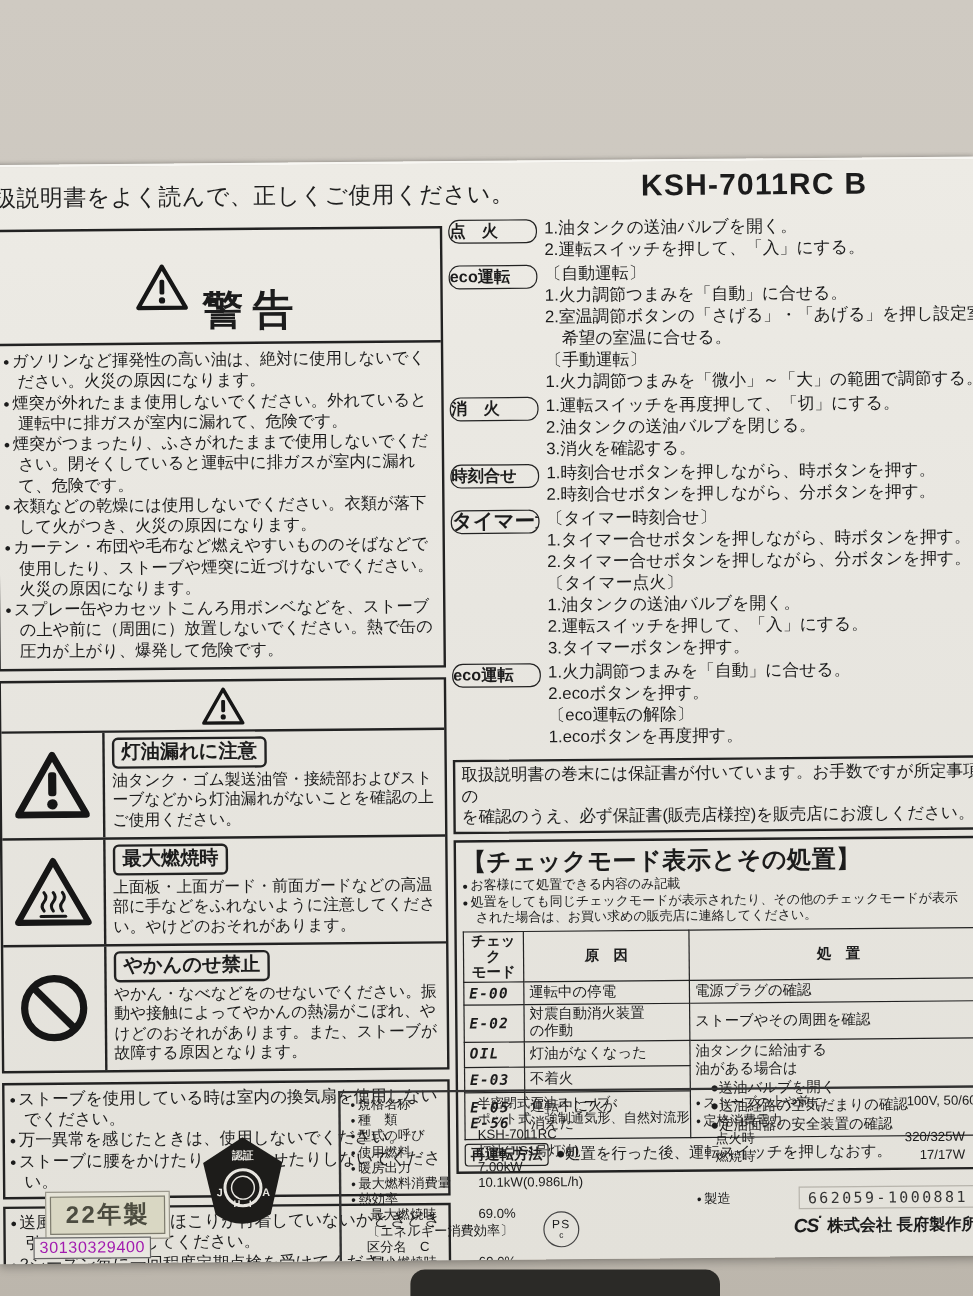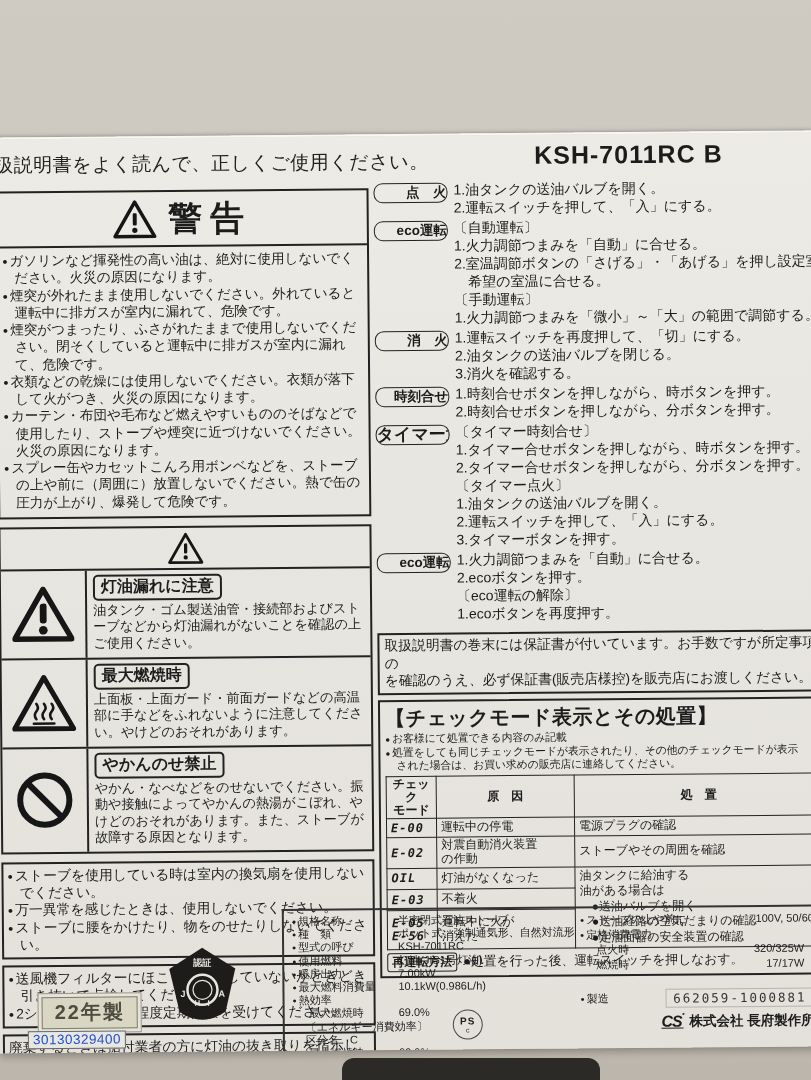--- a/index.html
+++ b/index.html
@@ -27,37 +27,37 @@
   .hdr-note{ position:absolute; left:2px; top:13px; font-size:19px; color:#1f1f1f; letter-spacing:.5px; }
   .hdr-model{ position:absolute; left:542px; top:6px; font-size:25px; font-weight:bold; letter-spacing:1px; }
 
   
   .col-left{ position:absolute; left:3px; top:52px; width:373px; }
   .col-right{ position:absolute; left:381px; top:46px; width:452px; }
 
   
   .wbox{ border:2.5px solid #222; margin-bottom:8px; }
   .wbox-hd{ display:flex; align-items:center; justify-content:center; gap:12px; padding:4px 0 3px; }
-  .wtitle{ font-size:34px; font-weight:bold; letter-spacing:8px; }
+  .wtitle{ font-size:34px; font-weight:bold; letter-spacing:8px;margin-top:40px; }
   .tri{ width:44px; height:40px; }
   .wbody{ border-top:2.5px solid #222; padding:4px 3px 6px 4px; font-size:13.6px; line-height:1.27; }
   .bullet{ padding-left:12px; text-indent:-12px; }
   .bullet::before{ content:"●"; font-size:9px; vertical-align:1px; padding-right:2px; }
 
   .crow{ display:flex; border-top:2.5px solid #222; }
   .crow-icon{ width:84px; flex:none; display:flex; align-items:center; justify-content:center; }
   .crow-body{ flex:1; border-left:2.5px solid #222; padding:4px 4px 5px 6px; }
   .cbadge{ display:inline-block; border:2px solid #222; border-radius:5px; padding:0 6px 1px; font-weight:bold; font-size:16px; margin-bottom:2px; }
   .ctext{ font-size:13.2px; line-height:1.26; }
 
   .nbox{ border:2.5px solid #222; margin-bottom:6px; padding:3px 3px 4px 4px; font-size:13.8px; line-height:1.25; }
 
   
   .op{ display:flex; margin-bottom:2px; }
-  .op-badge{ flex:none; width:74px; text-align:right; border:1.8px solid #222; border-radius:9px;
+  .op-badge{ flex:none; width:74px; text-align:left; border:1.8px solid #222; border-radius:9px;
              font-weight:bold; font-size:13.5px; height:20px; line-height:17px; margin-right:6px; margin-top:1px;
              background:transparent; white-space:nowrap; overflow:hidden; }
   .op:nth-of-type(5) .op-badge{ font-size:17px; letter-spacing:0; }
   .op-text{ font-size:14px; line-height:1.285; }
 
   .warranty{ border:2px solid #222; margin-top:9px; padding:2px 5px 3px; font-size:13.8px; line-height:1.3; }
 
   .cmbox{ border:2px solid #222; margin-top:5px; padding:3px 5px 4px; }
   .cm-title{ font-size:20px; font-weight:bold; letter-spacing:.5px; }
   .cm-note{ font-size:10.8px; line-height:1.25; padding-left:11px; text-indent:-11px; }
@@ -86,35 +86,35 @@
   .sr-row{ display:flex; font-size:11px; line-height:1.35; }
   .sr-label{ flex:none; padding-left:9px; text-indent:-9px; }
   .sr-label::before{ content:"●"; font-size:7px; padding-right:2px; vertical-align:1px; }
   .sr-sub{ padding-left:16px; }
   .sr-val{ margin-left:auto; padding-right:10px; }
   .sr-val.pw{ padding-right:0; }
   .mfg-row{ display:flex; align-items:center; margin-top:18px; font-size:11px; }
   .serial-box{ margin-left:auto; background:#e4e2db; border:1px solid #b7b4ac; padding:1px 7px;
                font-family:"DejaVu Sans Mono",monospace; font-size:12.5px; letter-spacing:2px; color:#333; }
   .maker-row{ display:flex; align-items:center; justify-content:flex-end; gap:6px; margin-top:4px; }
-  .cs-logo{ font-style:italic; font-weight:bold; font-size:16px; letter-spacing:-1px;text-decoration:underline; }
+  .cs-logo{ font-style:italic; font-weight:bold; font-size:16px; letter-spacing:-1px; }
   .cs-dots{ font-size:8px; vertical-align:8px; }
   .maker-name{ font-size:13.5px; font-weight:bold; }
   .ps-mark{ position:absolute; left:160px; top:96px; width:30px; height:30px; border:1.6px solid #444; border-radius:50%;
             display:flex; flex-direction:column; align-items:center; justify-content:center; line-height:1; }
-  .ps-mark .ps{ font-size:10px; font-weight:bold; letter-spacing:1px; }
+  .ps-mark .ps{ font-size:10px; font-weight:normal; letter-spacing:1px; }
   .ps-mark .psc{ font-size:7px; }
 
   
   .jhia{ position:absolute; left:166px; top:808px; width:74px; height:92px; }
   .year-outer{ position:absolute; left:38px; top:854px; border:1px solid #9a978c; background:#e6e4d8; padding:3px; }
   .year-inner{ border:1.5px solid #7d7b6e; background:#d9d7c3; color:#4c4c40; font-weight:bold;
                font-size:20px; letter-spacing:2px; padding:1px 12px 2px; }
   .code-box{ position:absolute; left:28px; top:892px; border:1.3px solid #666; padding:0 4px 1px;
-             font-size:13.5px; letter-spacing:.5px; color:#1d4ed8; background:#e9e7e1; }
+             font-size:13.5px; letter-spacing:.5px; color:#a21caf; background:#e9e7e1; }
 
   .handle{ position:absolute; left:342px; top:1058px; width:258px; height:34px; background:#2b2a27; border-radius:12px; }
 </style>
 </head>
 <body>
 
 <div class="photo">
   <div class="label">
 
     <div class="hdr-note">扱説明書をよく読んで、正しくご使用ください。</div>

